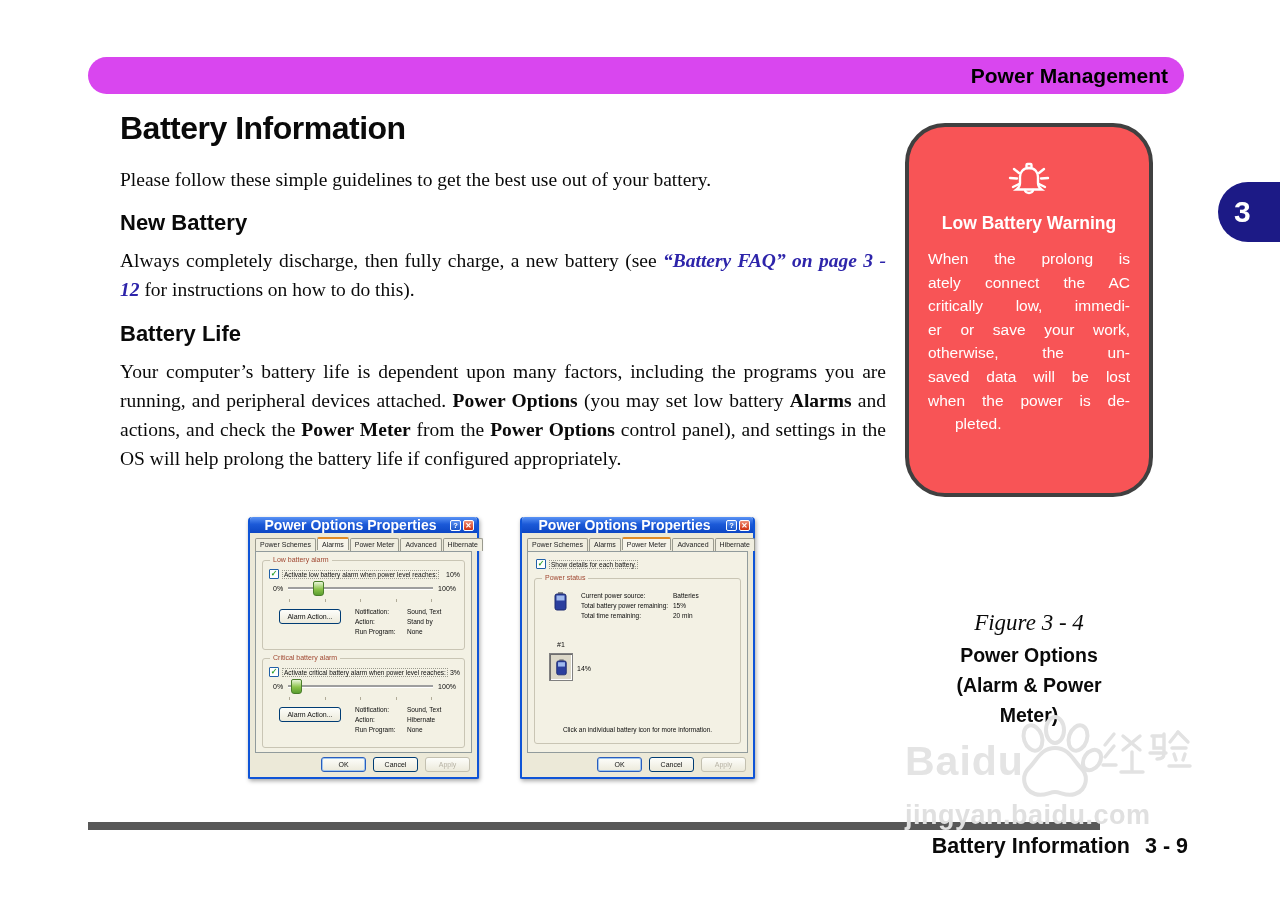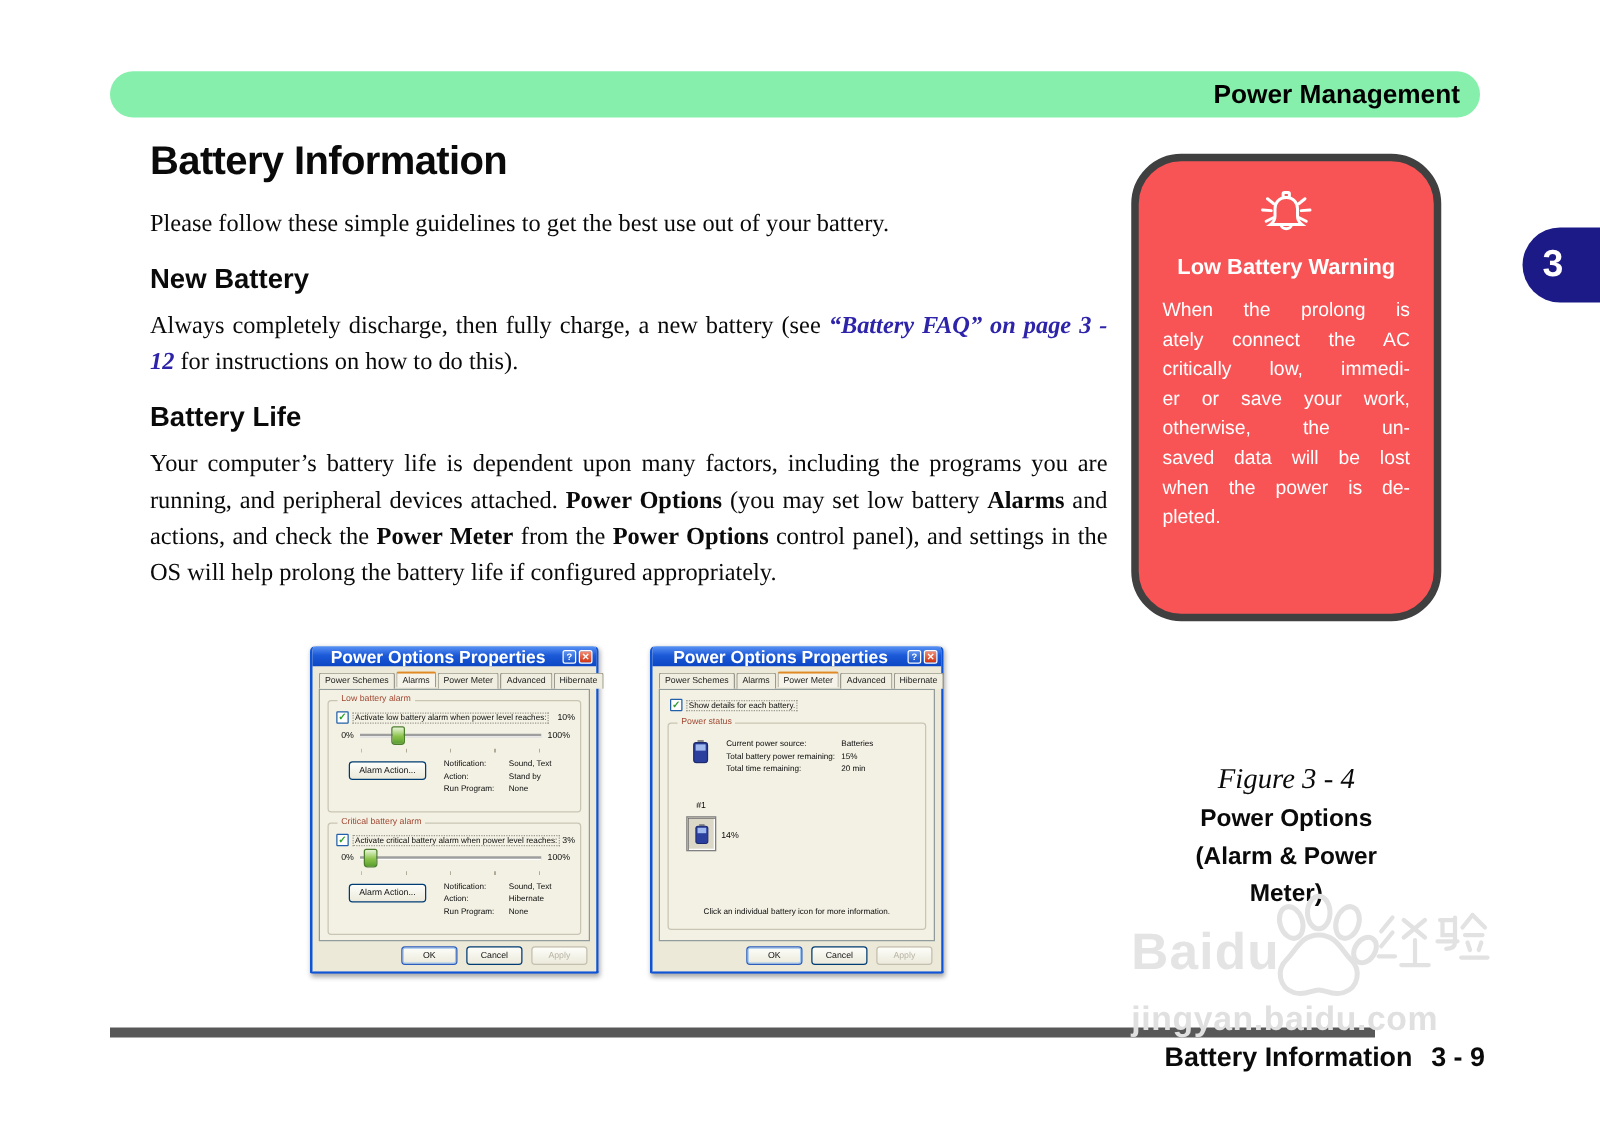--- a/index.html
+++ b/index.html
@@ -1,21 +1,21 @@
 <!DOCTYPE html>
 <html><head>
 <meta charset="utf-8">
 <style>
   html,body{margin:0;padding:0;background:#888;}
   .page{position:relative;width:1280px;height:901px;background:#ffffff;overflow:hidden;
         font-family:"Liberation Sans",sans-serif;color:#0a0a0a;}
 
   
   .header-bar{position:absolute;left:88px;top:57px;width:1096px;height:37px;
-    background:#86efac;border-radius:19px;display:flex;align-items:center;justify-content:flex-end;
+    background:#d946ef;border-radius:19px;display:flex;align-items:center;justify-content:flex-end;
     padding-right:16px;box-sizing:border-box;}
   .header-bar .hdr-text{font-size:21px;font-weight:bold;color:#000;}
 
   
   .chapter-tab{position:absolute;left:1218px;top:182px;width:62px;height:60px;background:#1c1a86;
     border-radius:30px 0 0 30px;display:flex;align-items:center;}
   .chapter-tab span{color:#fff;font-size:30px;font-weight:bold;margin-left:16px;}
 
   
   .doc-title{position:absolute;left:120px;top:110px;font-size:32px;font-weight:bold;letter-spacing:-.5px;}
@@ -23,26 +23,26 @@
   .intro{position:absolute;left:120px;top:165px;width:775px;font-size:19.5px;line-height:29px;}
   .h2{position:absolute;left:120px;font-size:22px;font-weight:bold;}
   .h2.nb{top:210px;} .h2.bl{top:321px;}
   .para{position:absolute;left:120px;width:766px;font-size:19.5px;line-height:29px;text-align:justify;}
   .para.nb{top:246px;} .para.bl{top:357px;}
   .doc-link{color:#2d24aa;font-weight:bold;font-style:italic;cursor:pointer;}
   .b{font-weight:bold;}
 
   
   .warning-box{position:absolute;left:905px;top:123px;width:248px;height:374px;box-sizing:border-box;
-    background:#f85456;border:6px solid #404040;border-radius:40px;padding:18px 19px 0 19px;color:#fff;}
+    background:#f85456;border:4px solid #404040;border-radius:40px;padding:30px 19px 0 19px;color:#fff;}
   .warn-bell{display:block;margin:2px auto 0 auto;}
   .warn-title{text-align:center;font-size:17.5px;font-weight:bold;margin-top:10px;}
   .warn-body{margin-top:13px;font-size:15.5px;line-height:23.6px;}
   .warning-line{text-align:justify;text-align-last:justify;}
-  .warning-line.last{text-align-last:left;}
+  .warning-line.last{text-align-last:left;margin-left:27px;}
 
   
   .xp-dialog{position:absolute;background:#ece9d8;border:2px solid #0f54d7;border-top:none;
     border-radius:4px 4px 2px 2px;box-sizing:border-box;box-shadow:1px 2px 4px rgba(0,0,0,.35);}
   .xp-titlebar{height:16px;background:linear-gradient(180deg,#5a93f5 0%,#1c5ad8 45%,#0c46c4 100%);
     border-radius:3px 3px 0 0;display:flex;align-items:center;padding:0 3px;}
   .xp-title{color:#fff;font-size:14px;font-weight:bold;flex:1;white-space:nowrap;overflow:hidden;text-align:center;}
   .xp-cap{width:11px;height:11px;border-radius:2px;border:1px solid #fff;color:#fff;font-size:7.5px;
     line-height:9px;text-align:center;margin-left:2px;box-sizing:border-box;font-weight:bold;}
   .xp-help{background:linear-gradient(#5a90f0,#1a55c8);}

